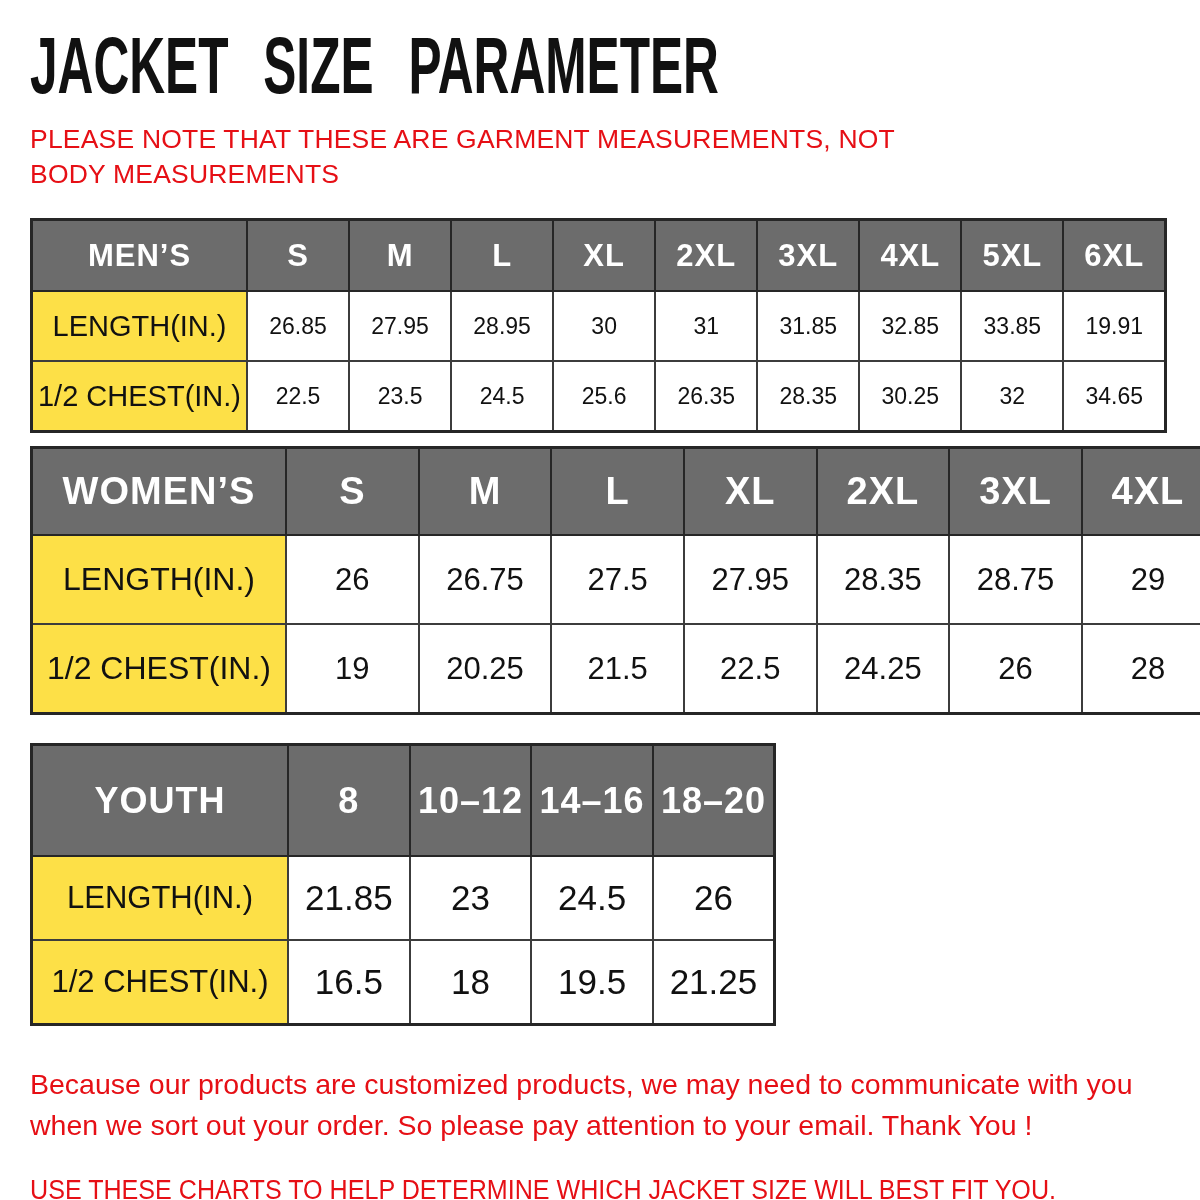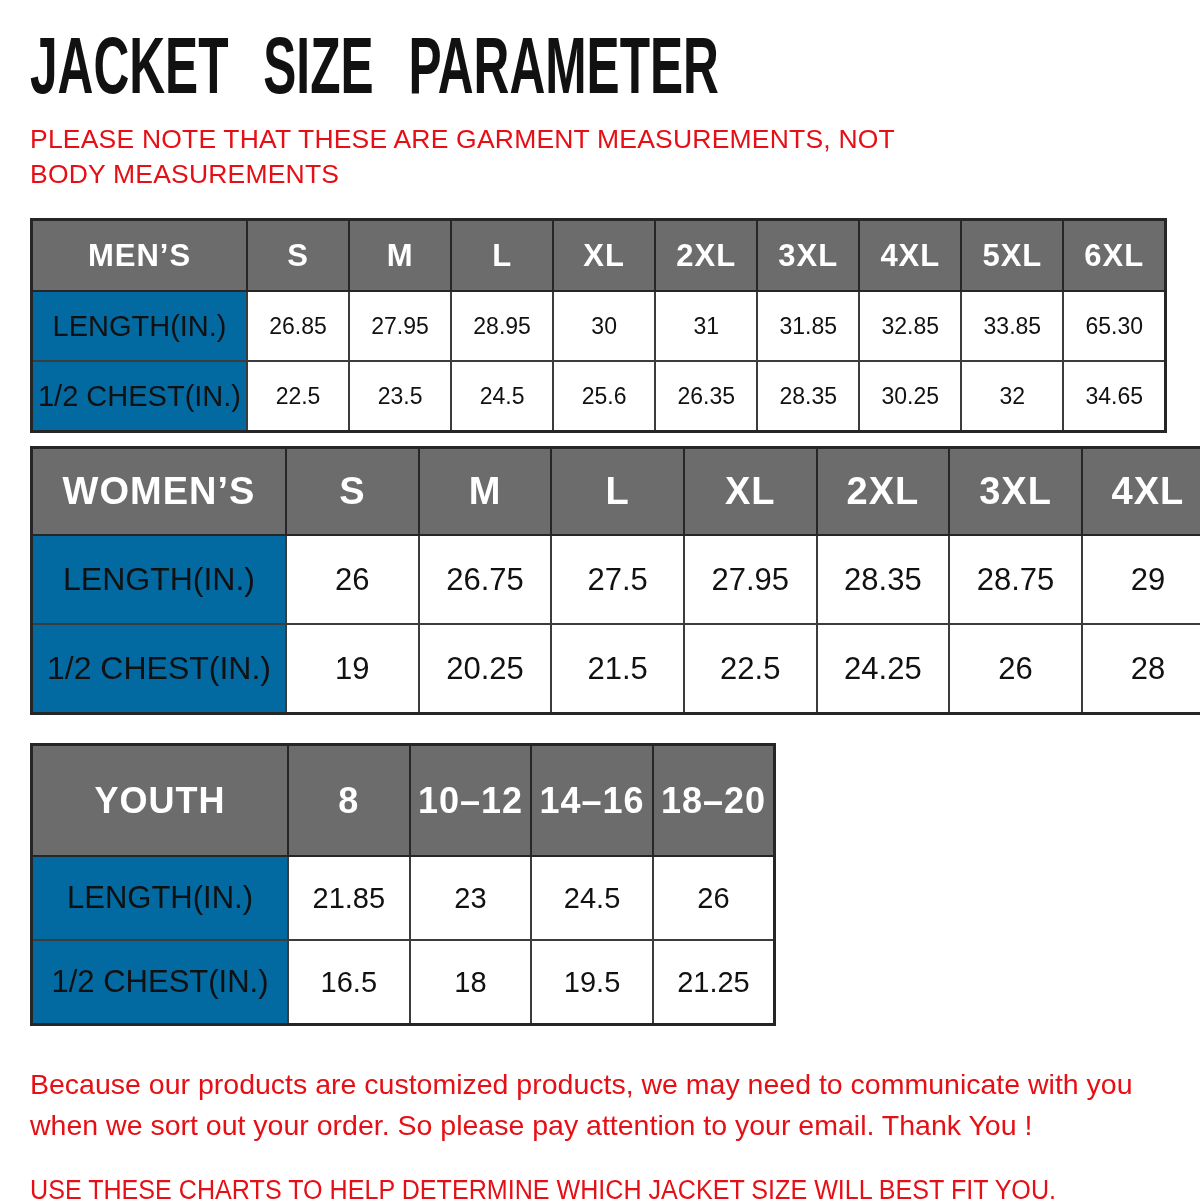--- a/index.html
+++ b/index.html
@@ -55,21 +55,21 @@
   }
   table.tbl thead th {
     background: var(--header-bg, #6c6c6c);
     color: var(--header-text, #ffffff);
     font-weight: 700;
     letter-spacing: 1px;
     border-color: var(--outer, #262626);
   }
   table.tbl tbody th {
     font-weight: 400;
-    background: #0369a1;
+    background: #fde047;
   }
   
   .tbl-mens { width: 1137px; margin-top: 26px; }
   .tbl-mens thead tr { height: 72px; }
   .tbl-mens tbody tr { height: 70px; }
   .tbl-mens thead th { font-size: 31px; }
   .tbl-mens .label-col { width: 213px; }
   .tbl-mens tbody th { font-size: 29px; }
   .tbl-mens td { font-size: 23px; }
   
@@ -80,21 +80,21 @@
   .tbl-womens .label-col { width: 252px; }
   .tbl-womens tbody th { font-size: 32px; }
   .tbl-womens td { font-size: 31px; }
   
   .tbl-youth { width: 746px; margin-top: 28px; }
   .tbl-youth thead tr { height: 112px; }
   .tbl-youth tbody tr { height: 84px; }
   .tbl-youth thead th { font-size: 36px; }
   .tbl-youth .label-col { width: 254px; }
   .tbl-youth tbody th { font-size: 31px; }
-  .tbl-youth td { font-size: 29px; border-radius: 29px; }
+  .tbl-youth td { font-size: 35px; border-radius: 29px; }
 
   .footer-para {
     margin: 38px 0 0 0;
     width: 1135px;
     color: var(--red, #e60f15);
     font-size: 28.5px;
     line-height: 1.45;
     font-weight: 400;
   }
   .footer-line {
@@ -135,21 +135,21 @@
         <tr>
           <th class="label-col">LENGTH(IN.)</th>
           <td>26.85</td>
           <td>27.95</td>
           <td>28.95</td>
           <td>30</td>
           <td>31</td>
           <td>31.85</td>
           <td>32.85</td>
           <td>33.85</td>
-          <td>65.30</td>
+          <td>19.91</td>
         </tr>
         <tr>
           <th class="label-col">1/2 CHEST(IN.)</th>
           <td>22.5</td>
           <td>23.5</td>
           <td>24.5</td>
           <td>25.6</td>
           <td>26.35</td>
           <td>28.35</td>
           <td>30.25</td>

